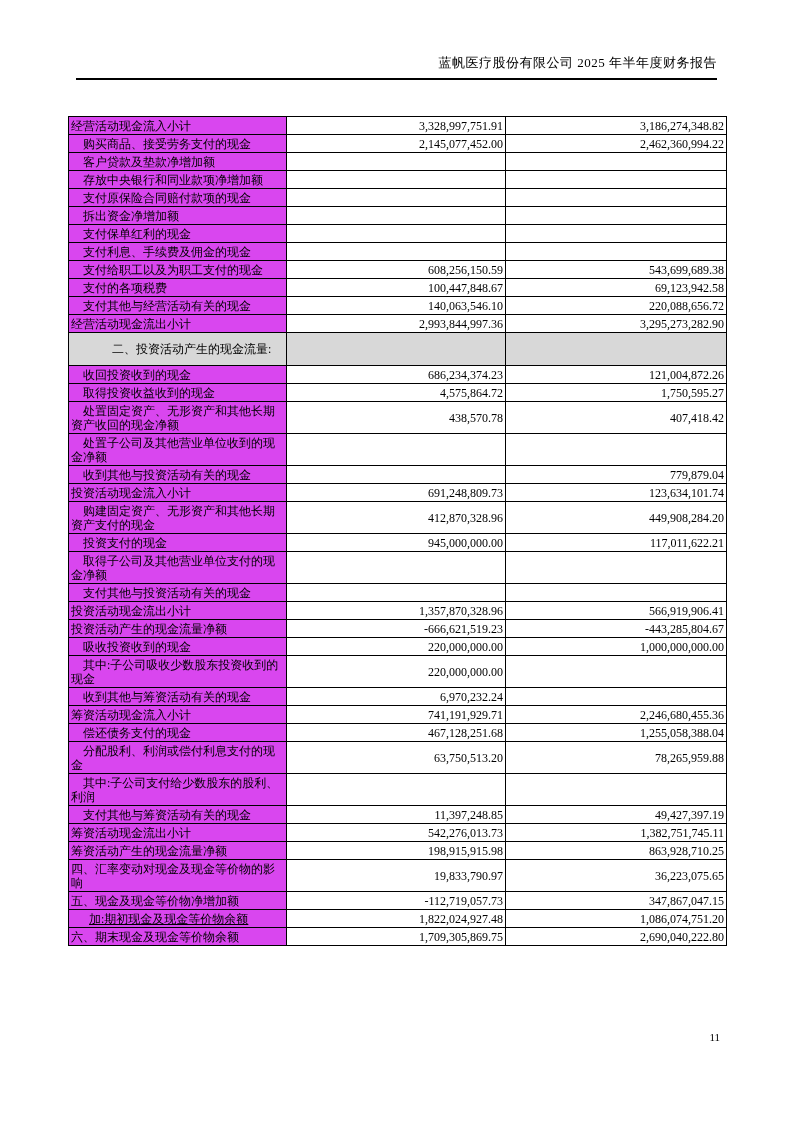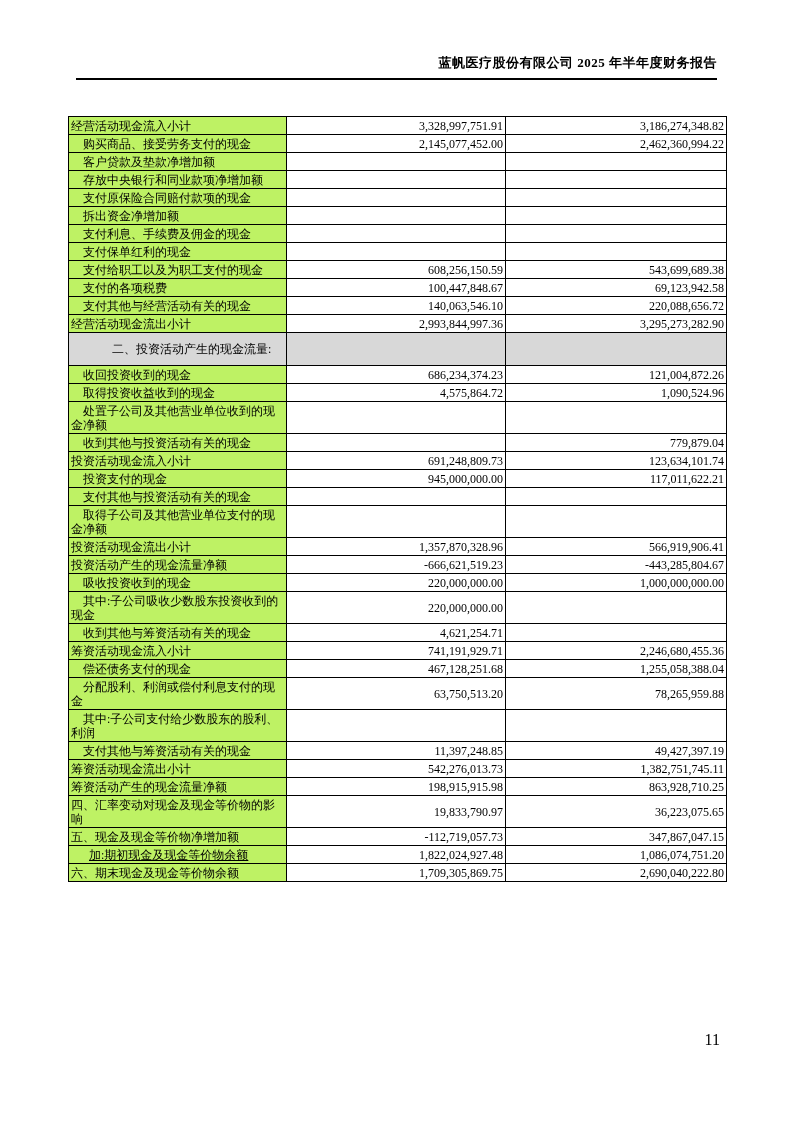--- a/index.html
+++ b/index.html
@@ -8,57 +8,57 @@
     background: #ffffff; color: #000;
     font-family: "Liberation Serif", "DejaVu Serif", serif;
     position: relative; overflow: hidden;
   }
   .report-header {
     margin: 54px 76px 0 76px;
     border-bottom: 2px solid #000;
     padding-bottom: 6px;
     text-align: right;
     font-size: 13px;
-    font-weight: bold;
+    font-weight: normal;
     letter-spacing: 0.5px;
   }
   table.cashflow {
     border-collapse: collapse;
     table-layout: fixed;
     width: 658px;
     margin: 36px 0 0 68px;
     font-size: 12px;
   }
   table.cashflow td {
     border: 1px solid #000;
     vertical-align: middle;
     line-height: 14px;
     padding: 1.5px 2px;
     overflow: hidden;
   }
   td.lbl {
-    background: #bef264;
+    background: #d946ef;
     padding-left: 8px;
     word-break: break-all;
     line-break: anywhere;
   }
   td.num {
     text-align: right;
     padding-right: 6px;
     background: #ffffff;
   }
   tr.section td { background: #d8d8d8; padding-left: 43px; }
   tr.section td.lbl { padding-top: 9px; padding-bottom: 9px; }
   .ind-1 { text-indent: 12px; }
   .ind-2 { text-indent: 18px; text-decoration: underline; }
   .page-number {
     position: absolute;
     right: 73px;
     top: 1031px;
-    font-size: 16px;
+    font-size: 11px;
   }
 </style>
 </head>
 <body>
 
 <div class="page">
 
   <div class="report-header">
     <span>蓝帆医疗股份有限公司 2025 年半年度财务报告</span>
   </div>
@@ -94,26 +94,26 @@
           <td class="lbl ind-1">支付原保险合同赔付款项的现金</td>
           <td class="num"></td>
           <td class="num"></td>
         </tr>
         <tr>
           <td class="lbl ind-1">拆出资金净增加额</td>
           <td class="num"></td>
           <td class="num"></td>
         </tr>
         <tr>
+          <td class="lbl ind-1">支付保单红利的现金</td>
+          <td class="num"></td>
+          <td class="num"></td>
+        </tr>
+        <tr>
           <td class="lbl ind-1">支付利息、手续费及佣金的现金</td>
-          <td class="num"></td>
-          <td class="num"></td>
-        </tr>
-        <tr>
-          <td class="lbl ind-1">支付保单红利的现金</td>
           <td class="num"></td>
           <td class="num"></td>
         </tr>
         <tr>
           <td class="lbl ind-1">支付给职工以及为职工支付的现金</td>
           <td class="num">608,256,150.59</td>
           <td class="num">543,699,689.38</td>
         </tr>
         <tr>
           <td class="lbl ind-1">支付的各项税费</td>
@@ -136,49 +136,59 @@
           <td class="num"></td>
         </tr>
         <tr>
           <td class="lbl ind-1">收回投资收到的现金</td>
           <td class="num">686,234,374.23</td>
           <td class="num">121,004,872.26</td>
         </tr>
         <tr>
           <td class="lbl ind-1">取得投资收益收到的现金</td>
           <td class="num">4,575,864.72</td>
-          <td class="num">1,090,524.96</td>
+          <td class="num">1,750,595.27</td>
+        </tr>
+        <tr>
+          <td class="lbl ind-1">处置固定资产、无形资产和其他长期资产收回的现金净额</td>
+          <td class="num">438,570.78</td>
+          <td class="num">407,418.42</td>
         </tr>
         <tr>
           <td class="lbl ind-1">处置子公司及其他营业单位收到的现金净额</td>
           <td class="num"></td>
           <td class="num"></td>
         </tr>
         <tr>
           <td class="lbl ind-1">收到其他与投资活动有关的现金</td>
           <td class="num"></td>
           <td class="num">779,879.04</td>
         </tr>
         <tr>
           <td class="lbl">投资活动现金流入小计</td>
           <td class="num">691,248,809.73</td>
           <td class="num">123,634,101.74</td>
         </tr>
         <tr>
+          <td class="lbl ind-1">购建固定资产、无形资产和其他长期资产支付的现金</td>
+          <td class="num">412,870,328.96</td>
+          <td class="num">449,908,284.20</td>
+        </tr>
+        <tr>
           <td class="lbl ind-1">投资支付的现金</td>
           <td class="num">945,000,000.00</td>
           <td class="num">117,011,622.21</td>
         </tr>
         <tr>
+          <td class="lbl ind-1">取得子公司及其他营业单位支付的现金净额</td>
+          <td class="num"></td>
+          <td class="num"></td>
+        </tr>
+        <tr>
           <td class="lbl ind-1">支付其他与投资活动有关的现金</td>
-          <td class="num"></td>
-          <td class="num"></td>
-        </tr>
-        <tr>
-          <td class="lbl ind-1">取得子公司及其他营业单位支付的现金净额</td>
           <td class="num"></td>
           <td class="num"></td>
         </tr>
         <tr>
           <td class="lbl">投资活动现金流出小计</td>
           <td class="num">1,357,870,328.96</td>
           <td class="num">566,919,906.41</td>
         </tr>
         <tr>
           <td class="lbl">投资活动产生的现金流量净额</td>
@@ -190,21 +200,21 @@
           <td class="num">220,000,000.00</td>
           <td class="num">1,000,000,000.00</td>
         </tr>
         <tr>
           <td class="lbl ind-1">其中:子公司吸收少数股东投资收到的现金</td>
           <td class="num">220,000,000.00</td>
           <td class="num"></td>
         </tr>
         <tr>
           <td class="lbl ind-1">收到其他与筹资活动有关的现金</td>
-          <td class="num">4,621,254.71</td>
+          <td class="num">6,970,232.24</td>
           <td class="num"></td>
         </tr>
         <tr>
           <td class="lbl">筹资活动现金流入小计</td>
           <td class="num">741,191,929.71</td>
           <td class="num">2,246,680,455.36</td>
         </tr>
         <tr>
           <td class="lbl ind-1">偿还债务支付的现金</td>
           <td class="num">467,128,251.68</td>

